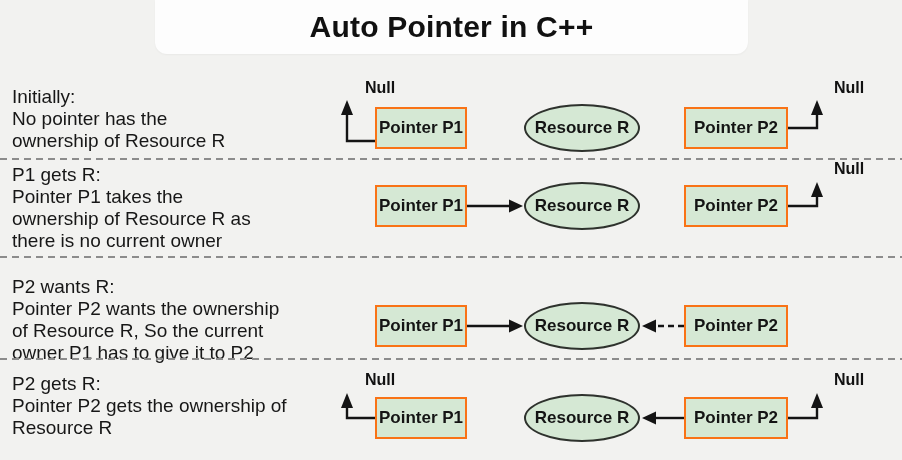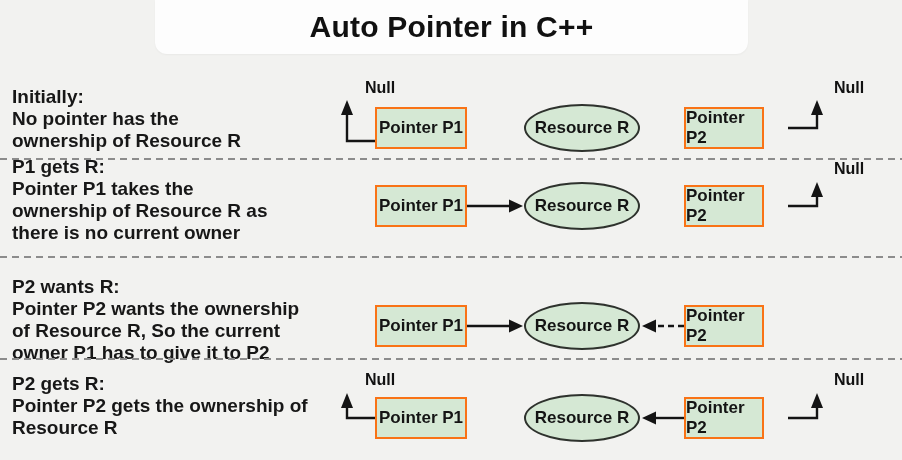--- a/index.html
+++ b/index.html
@@ -13,32 +13,32 @@
     position:absolute;left:155px;top:0;width:593px;height:54px;
     background:#fdfdfd;border-radius:0 0 12px 12px;
     display:flex;align-items:center;justify-content:center;
     box-shadow:0 1px 2px rgba(0,0,0,0.04);
   }
   .title-text{
     font-size:30px;font-weight:800;letter-spacing:0.2px;color:#111;
   }
   .row-desc{
     position:absolute;left:12px;
-    font-size:19px;line-height:22px;font-weight:700;
+    font-size:19px;line-height:22px;font-weight:400;
     white-space:pre-line;color:#171717;
   }
   .node{
     position:absolute;box-sizing:border-box;
     background:#d5e8d4;border:2px solid #f97316;
     display:flex;align-items:center;justify-content:center;
     font-size:17px;font-weight:700;color:#141414;
     z-index:2;
   }
   .box-p1{width:92px;height:42px;}
-  .box-p2{width:80px;height:42px;}
+  .box-p2{width:104px;height:42px;}
   .ellipse{width:116px;height:48px;border-radius:50%;border-color:#2e322d;}
   .null-label{
     position:absolute;width:40px;text-align:center;
     font-size:16px;font-weight:700;color:#121212;z-index:2;margin-left:32px;
   }
   svg.connectors{position:absolute;left:0;top:0;z-index:1;pointer-events:none;}
 </style>
 </head>
 <body>
 
@@ -104,21 +104,21 @@
 
 <div class="row-desc" style="top:86px">Initially:
 No pointer has the
 ownership of Resource R</div>
 <div class="null-label" style="left:328px;top:79px">Null</div>
 <div class="null-label" style="left:797px;top:79px">Null</div>
 <div class="node box-p1" style="left:375px;top:107px">Pointer P1</div>
 <div class="node ellipse" style="left:524px;top:104px">Resource R</div>
 <div class="node box-p2" style="left:684px;top:107px">Pointer P2</div>
 
-<div class="row-desc" style="top:156px">P1 gets R:
+<div class="row-desc" style="top:164px">P1 gets R:
 Pointer P1 takes the
 ownership of Resource R as
 there is no current owner</div>
 <div class="null-label" style="left:797px;top:160px">Null</div>
 <div class="node box-p1" style="left:375px;top:185px">Pointer P1</div>
 <div class="node ellipse" style="left:524px;top:182px">Resource R</div>
 <div class="node box-p2" style="left:684px;top:185px">Pointer P2</div>
 
 <div class="row-desc" style="top:276px">P2 wants R:
 Pointer P2 wants the ownership

